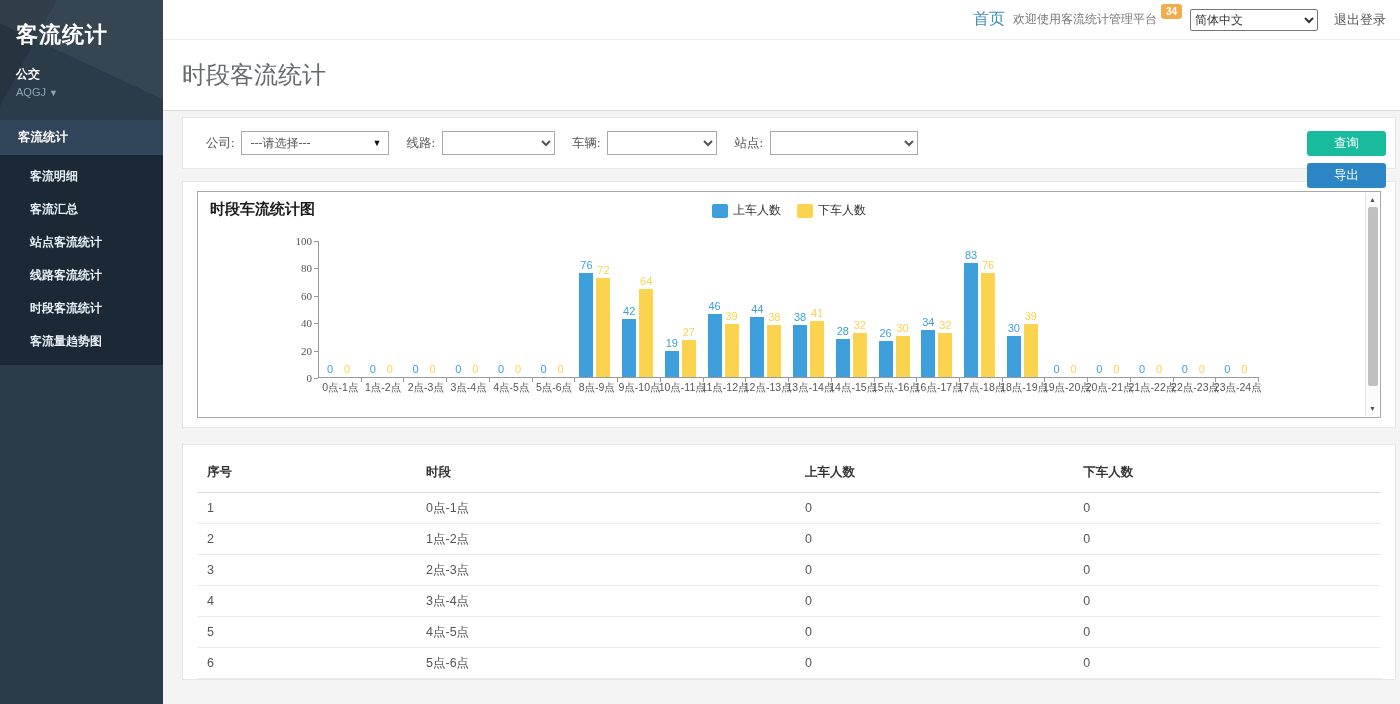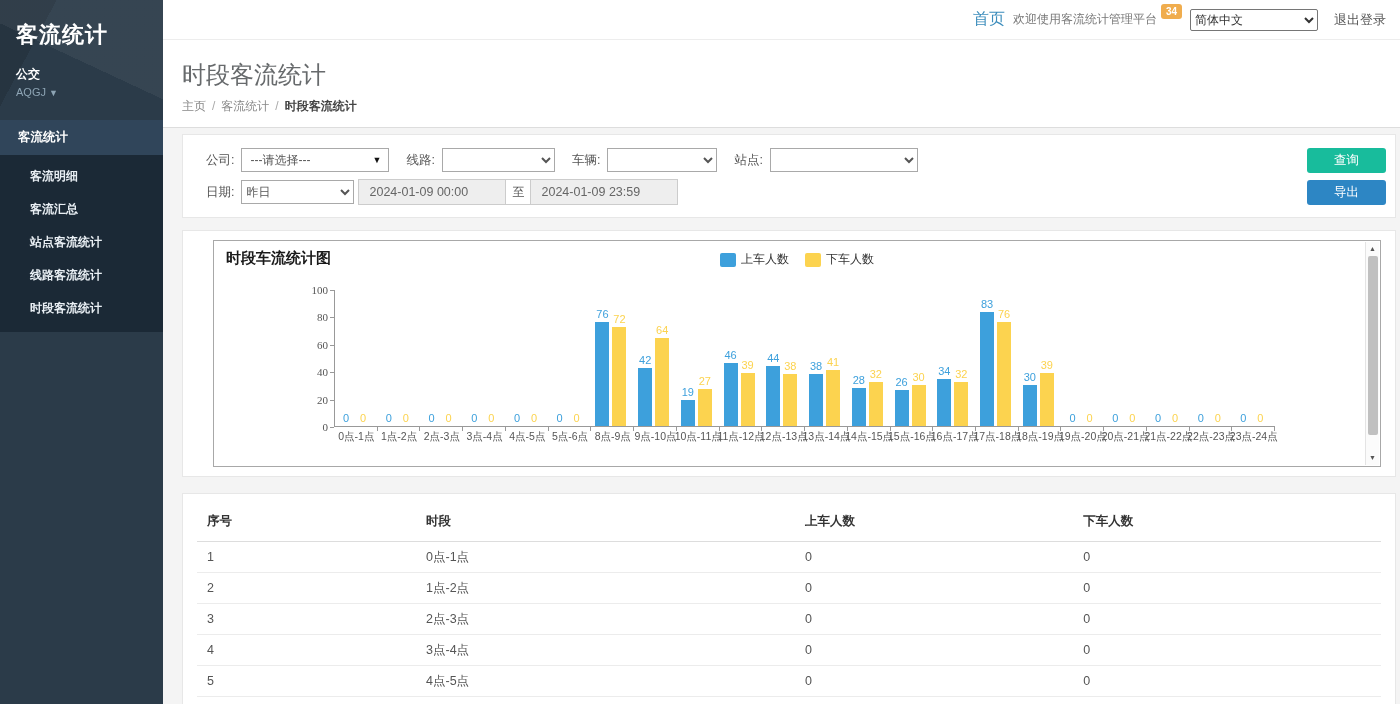--- a/index.html
+++ b/index.html
@@ -38,38 +38,38 @@
   .breadcrumb { font-size:12px; color:#888; }
   .breadcrumb .crumb { cursor:pointer; }
   .breadcrumb .sep { margin:0 6px; color:#aaa; }
   .breadcrumb .crumb.last { font-weight:bold; color:#444; cursor:default; }
 
   .content { padding:6px 4px 0 19px; }
   .card { background:#fff; border:1px solid #e7e7e7; }
 
   
   .filter-card { position:relative; padding:12px 110px 12px 23px; margin-bottom:12px; }
-  .frow { display:flex; align-items:center; height:26px; }
+  .frow { display:flex; align-items:center; height:26px;font-family:Liberation Serif, serif; }
   .frow + .frow { margin-top:6px; }
   .flabel { font-size:12.5px; color:#555; margin-right:7px; white-space:nowrap; }
   .fitem { display:flex; align-items:center; margin-right:17px; }
   .custom-select { position:relative; width:148px; height:24px; border:1px solid #a9a9a9; background:#fff; font-size:12px; color:#555; line-height:22px; padding:0 22px 0 8px; cursor:pointer; }
   .custom-select .arrow { position:absolute; right:7px; top:0; line-height:22px; font-size:9px; color:#111; }
   select.plain { height:24px; border:1px solid #a9a9a9; background:#fff; font-size:12px; color:#555; font-family:inherit; }
   .sel-line { width:113px; } .sel-veh { width:110px; } .sel-sta { width:148px; } .sel-date { width:113px; }
   .date-group { display:flex; align-items:center; margin-left:4px; }
   .date-input { width:148px; height:26px; background:#eee; border:1px solid #ccc; color:#666; font-size:12.5px; padding-left:10px; font-family:inherit; }
   .to-box { width:26px; height:26px; background:#fff; border:1px solid #ccc; margin:0 -1px; text-align:center; line-height:24px; font-size:12px; color:#555; position:relative; z-index:1; }
   .btn { position:absolute; right:9px; width:79px; height:25px; border:none; border-radius:3px; color:#fff; font-size:12.5px; cursor:pointer; font-family:inherit; }
   .btn-query { top:13px; }
   .btn-export { top:45px; }
 
   
   .chart-card { height:247px; padding:9px 14px; margin-bottom:16px; }
-  .chart-box { position:relative; height:227px; border:1px solid #a8a8a8; background:#fff;margin-left:16px; }
+  .chart-box { position:relative; height:227px; border:1px solid #a8a8a8; background:#fff; }
   .chart-title { position:absolute; top:8px; left:12px; font-size:15px; font-weight:bold; color:#1a1a1a; }
   .legend { position:absolute; top:10px; left:50%; transform:translateX(-50%); display:flex; align-items:center; }
   .legend-item { display:flex; align-items:center; margin:0 8px; cursor:pointer; }
   .legend-swatch { width:16px; height:14px; border-radius:2px; margin-right:5px; }
   .legend-label { font-size:12px; color:#333; }
   .plot { position:absolute; left:120px; top:49px; width:941px; height:137px; border-left:1px solid #999; border-bottom:1px solid #999; display:flex; }
   .group { position:relative; height:100%; flex:1; }
   .bar { position:absolute; bottom:0; width:14px; }
   .vlabel { position:absolute; width:28px; text-align:center; font-size:11px; }
   .xtick { position:absolute; right:0; bottom:-5px; width:1px; height:5px; background:#999; }
@@ -101,39 +101,39 @@
     </div>
   </div>
   <div class="menu">
     <div class="menu-header">客流统计</div>
     <div class="submenu" id="submenu">
         <div class="submenu-item">客流明细</div>
         <div class="submenu-item">客流汇总</div>
         <div class="submenu-item">站点客流统计</div>
         <div class="submenu-item">线路客流统计</div>
         <div class="submenu-item">时段客流统计</div>
+        <div class="submenu-item">客流量趋势图</div>
       </div>
   </div>
 </div>
 
 <div class="main">
 
   <div class="topbar">
     <span class="home-link">首页</span>
     <span class="welcome">欢迎使用客流统计管理平台</span>
     <span class="badge" style="background: rgb(240, 173, 78);">34</span>
     <select class="lang-select">
       <option>简体中文</option>
     </select>
     <span class="logout">退出登录</span>
   </div>
 
   <div class="page-head">
     <div class="page-title">时段客流统计</div>
-    <div class="breadcrumb" id="breadcrumb"><span class="crumb">主页</span><span class="sep">/</span><span class="crumb">客流统计</span><span class="sep">/</span><span class="crumb last">时段客流统计</span></div>
   </div>
 
   <div class="content">
 
     <div class="card filter-card">
       <div class="frow">
         <div class="fitem">
           <span class="flabel">公司:</span>
           <div class="custom-select">
             <span>---请选择---</span>
@@ -146,33 +146,20 @@
         </div>
         <div class="fitem">
           <span class="flabel">车辆:</span>
           <select class="plain sel-veh"></select>
         </div>
         <div class="fitem">
           <span class="flabel">站点:</span>
           <select class="plain sel-sta"></select>
         </div>
       </div>
-      <div class="frow">
-        <div class="fitem" style="margin-right:0;">
-          <span class="flabel">日期:</span>
-          <select class="plain sel-date">
-            <option>昨日</option>
-          </select>
-        </div>
-        <div class="date-group">
-          <input class="date-input" readonly="" value="2024-01-09 00:00" style="">
-          <div class="to-box">至</div>
-          <input class="date-input" readonly="" value="2024-01-09 23:59" style="">
-        </div>
-      </div>
       <button class="btn btn-query" id="btn-query" style="background: rgb(24, 188, 156);">查询</button>
       <button class="btn btn-export" id="btn-export" style="background: rgb(45, 134, 196);">导出</button>
     </div>
 
     <div class="card chart-card">
       <div class="chart-box">
         <div class="chart-title">时段车流统计图</div>
         <div class="legend" id="legend">
             <div class="legend-item">
               <span class="legend-swatch" style="background: rgb(61, 160, 220);"></span>

